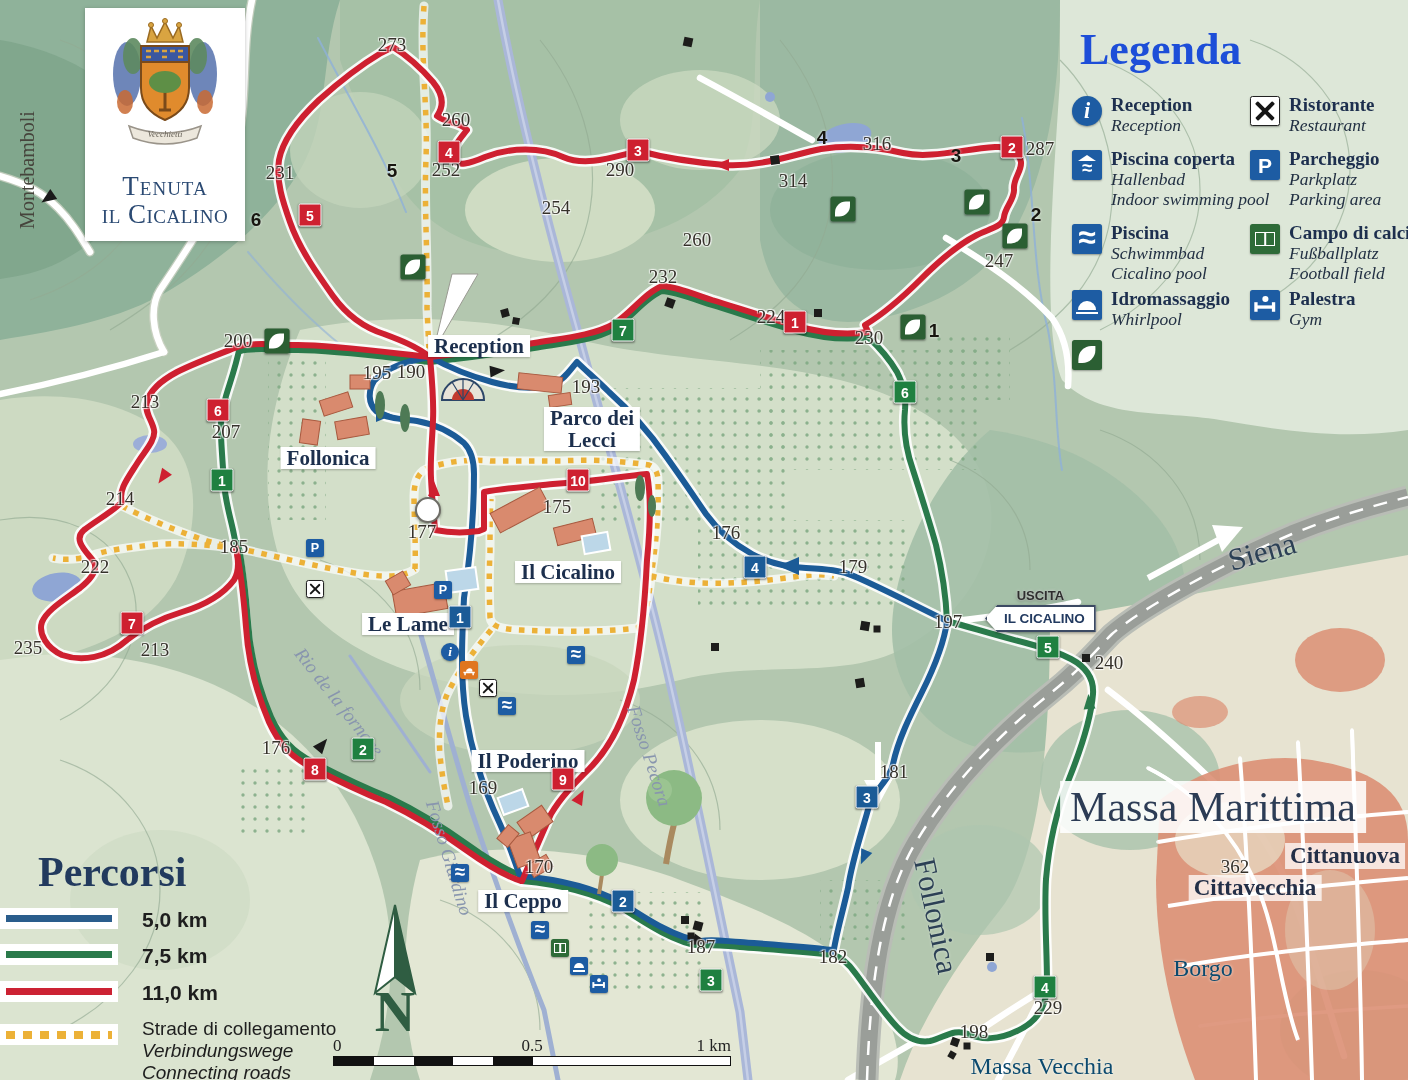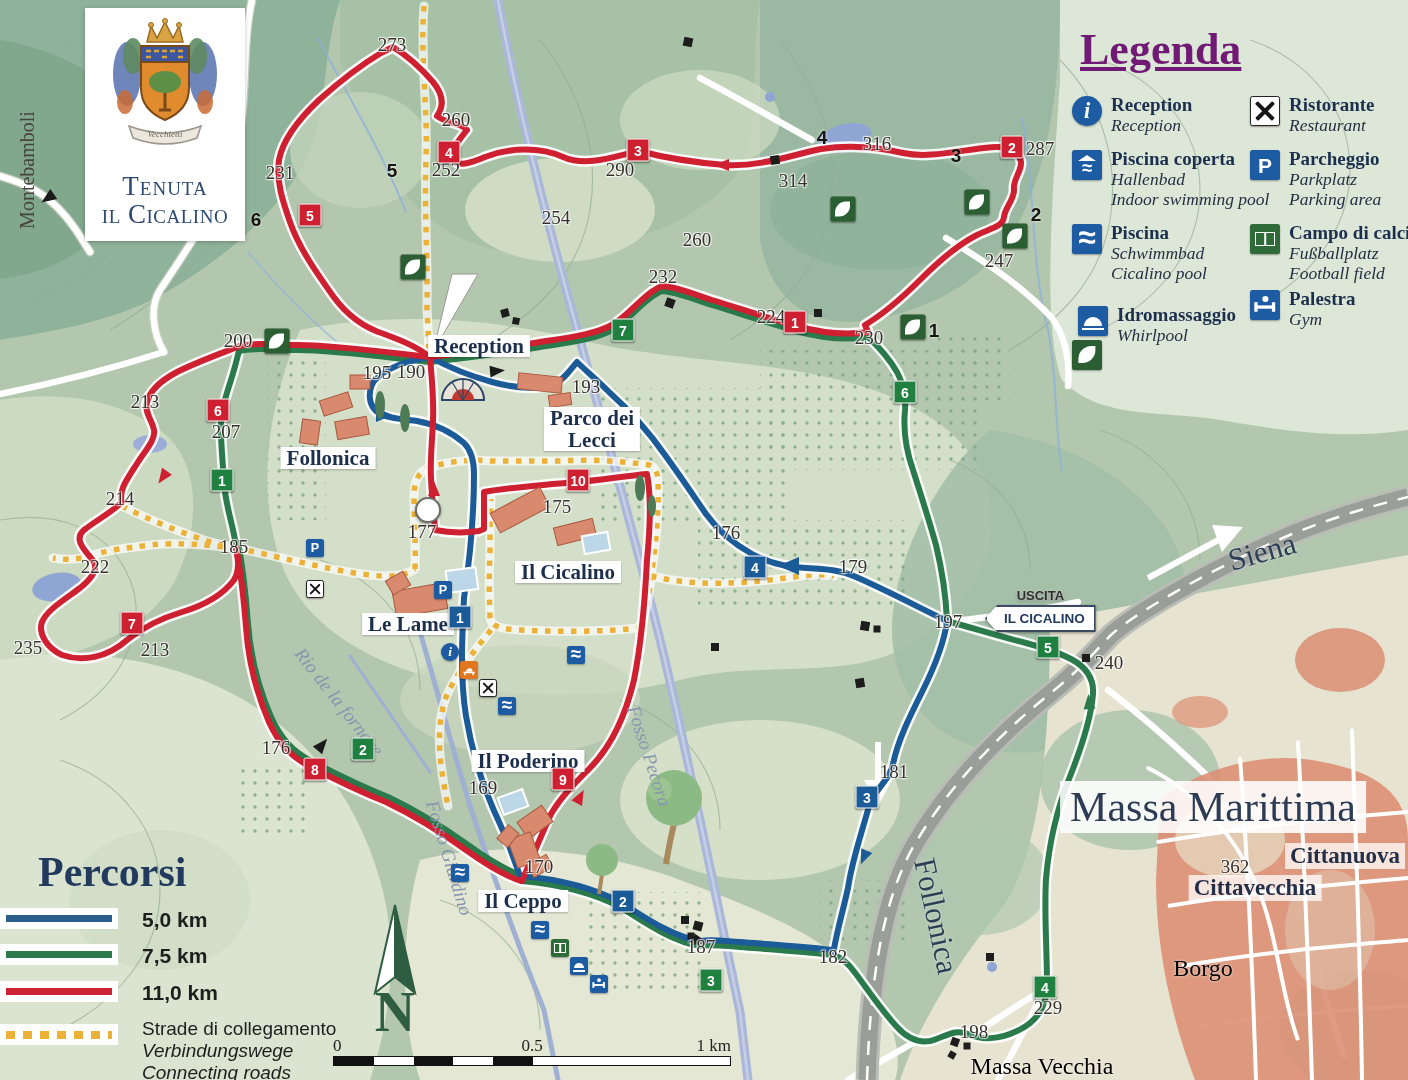--- a/index.html
+++ b/index.html
@@ -9,21 +9,21 @@
   #labels{position:absolute;left:0;top:0;width:1408px;height:1080px;}
 
   .abs{position:absolute;transform:translate(-50%,-50%);}
   .elev{font:19px "Liberation Serif",serif;color:#35312a;white-space:nowrap;
         text-shadow:-1px -1px 1px rgba(255,255,255,.75),1px -1px 1px rgba(255,255,255,.75),
                     -1px 1px 1px rgba(255,255,255,.75),1px 1px 1px rgba(255,255,255,.75);}
   .place-box{background:#fff;padding:0 6px;font:bold 21px "Liberation Serif",serif;color:#1c2f4d;
              white-space:nowrap;box-shadow:0 1px 2px rgba(0,0,0,.25);text-align:center;line-height:1.05;}
   .city{background:rgba(255,255,255,.88);padding:2px 10px;font:42px "Liberation Serif",serif;color:#2c3c55;white-space:nowrap;}
   .district{background:rgba(255,255,255,.75);padding:0 5px;font:bold 23px "Liberation Serif",serif;color:#232f48;white-space:nowrap;}
-  .hamlet{font:24px "Liberation Serif",serif;color:#000000;white-space:nowrap;text-shadow:0 0 3px rgba(255,255,255,.8);}
+  .hamlet{font:24px "Liberation Serif",serif;color:#0c4a6e;white-space:nowrap;text-shadow:0 0 3px rgba(255,255,255,.8);}
   .road-label{font:31px "Liberation Serif",serif;color:#2c4055;white-space:nowrap;text-shadow:0 0 3px rgba(255,255,255,.5);}
   .water-label{font:italic 19px "Liberation Serif",serif;color:#8895ae;white-space:nowrap;}
   .edge-label{font:20px "Liberation Serif",serif;color:#46443c;white-space:nowrap;}
 
   .mk{width:23px;height:23px;border:1.5px solid #fff;border-radius:2px;box-sizing:border-box;
       display:flex;align-items:center;justify-content:center;
       font:bold 14px "Liberation Sans",sans-serif;color:#fff;box-shadow:0 1px 2px rgba(0,0,0,.4);}
   .mk-red{background:#ce2030;} .mk-blue{background:#1b5b97;} .mk-green{background:#1f8040;}
   .stn-num{font:bold 19px "Liberation Sans",sans-serif;color:#17150f;
            text-shadow:0 0 3px rgba(255,255,255,.8);}
@@ -42,21 +42,21 @@
   .xbar{position:absolute;background:#161616;border-radius:1px;}
   .rdot{background:#fff;border:2.5px solid #6e6d66;border-radius:50%;box-shadow:0 1px 3px rgba(0,0,0,.4);}
 
   
   #logo{position:absolute;left:85px;top:8px;width:160px;height:233px;background:#fff;
         box-shadow:0 1px 4px rgba(0,0,0,.25);text-align:center;}
   #logo .t1{font:27px "Liberation Serif",serif;font-variant:small-caps;color:#2b4a73;letter-spacing:1px;line-height:1.05;margin-top:4px;}
   #logo .t2{font:27px "Liberation Serif",serif;font-variant:small-caps;color:#2b4a73;letter-spacing:.5px;line-height:1.05;}
 
   
-  #legend-title{position:absolute;left:1080px;top:24px;font:bold 44px "Liberation Serif",serif;color:#701a75;text-decoration:underline;}
+  #legend-title{position:absolute;left:1080px;top:24px;font:bold 44px "Liberation Serif",serif;color:#1d4ed8;}
   .lg-item{position:absolute;display:flex;align-items:flex-start;}
   .lg-txt{margin-left:9px;}
   .lg-title{font:bold 19px "Liberation Serif",serif;color:#1d2f4e;line-height:1.12;white-space:nowrap;}
   .lg-sub{font:italic 17.5px "Liberation Serif",serif;color:#223043;line-height:1.15;white-space:nowrap;}
 
   
   #routes-title{position:absolute;left:38px;top:848px;font:bold 42px "Liberation Serif",serif;color:#223a5e;}
   .rt-row{position:absolute;display:flex;align-items:flex-start;}
   .sw{background:#fff;width:118px;height:21px;display:flex;align-items:center;padding:0 6px;box-sizing:border-box;}
   .sw-line{width:100%;height:7px;}
@@ -374,21 +374,21 @@
     <polygon points="395,905 375,993 395,977" fill="#ffffff" stroke="#2f5d42" stroke-width="2"></polygon>
     <polygon points="395,905 415,993 395,977" fill="#2f5d42" stroke="#2f5d42" stroke-width="2"></polygon>
   </g>
 </svg>
 
 <div id="labels">
       <div class="elev abs" style="left: 392px; top: 45px; text-align: right;">273</div>
       <div class="elev abs" style="left: 456px; top: 120px;">260</div>
       <div class="elev abs" style="left: 446px; top: 170px;">252</div>
       <div class="elev abs" style="left: 280px; top: 173px;">231</div>
-      <div class="elev abs" style="left: 556px; top: 218px; text-align: right;">254</div>
+      <div class="elev abs" style="left: 556px; top: 208px; text-align: right;">254</div>
       <div class="elev abs" style="left: 620px; top: 170px;">290</div>
       <div class="elev abs" style="left: 697px; top: 240px;">260</div>
       <div class="elev abs" style="left: 877px; top: 144px;">316</div>
       <div class="elev abs" style="left: 1040px; top: 149px;">287</div>
       <div class="elev abs" style="left: 793px; top: 181px;">314</div>
       <div class="elev abs" style="left: 999px; top: 261px;">247</div>
       <div class="elev abs" style="left: 663px; top: 277px;">232</div>
       <div class="elev abs" style="left: 771px; top: 317px;">224</div>
       <div class="elev abs" style="left: 869px; top: 338px;">230</div>
       <div class="elev abs" style="left: 238px; top: 341px;">200</div>
@@ -584,21 +584,21 @@
       <div class="lg-item" style="left: 1072px; top: 222px;">
         <div class="icn ic-blue" style="width: 30px; height: 30px; margin-top: 2px;">
           <span class="g" style="font-size: 31.5px; margin-top: -3px;">≈</span>
         </div>
         <div class="lg-txt">
           <div class="lg-title">Piscina</div>
           <div class="lg-sub">Schwimmbad</div>
           <div class="lg-sub">Cicalino pool</div>
         </div>
       </div>
-      <div class="lg-item" style="left: 1072px; top: 304px; margin-left: 6px;">
+      <div class="lg-item" style="left: 1072px; top: 288px;">
         <div class="icn ic-blue" style="width: 30px; height: 30px; flex-direction: column; margin-top: 2px;">
           <div class="dome" style="width: 17.4px; height: 9px; margin-top: 4.2px;"></div>
           <div style="width: 21.6px; height: 2px; background: rgb(255, 255, 255); margin-top: 2px;"></div>
         </div>
         <div class="lg-txt">
           <div class="lg-title">Idromassaggio</div>
           <div class="lg-sub">Whirlpool</div>
         </div>
       </div>
       <div class="lg-item" style="left: 1072px; top: 338px;">

